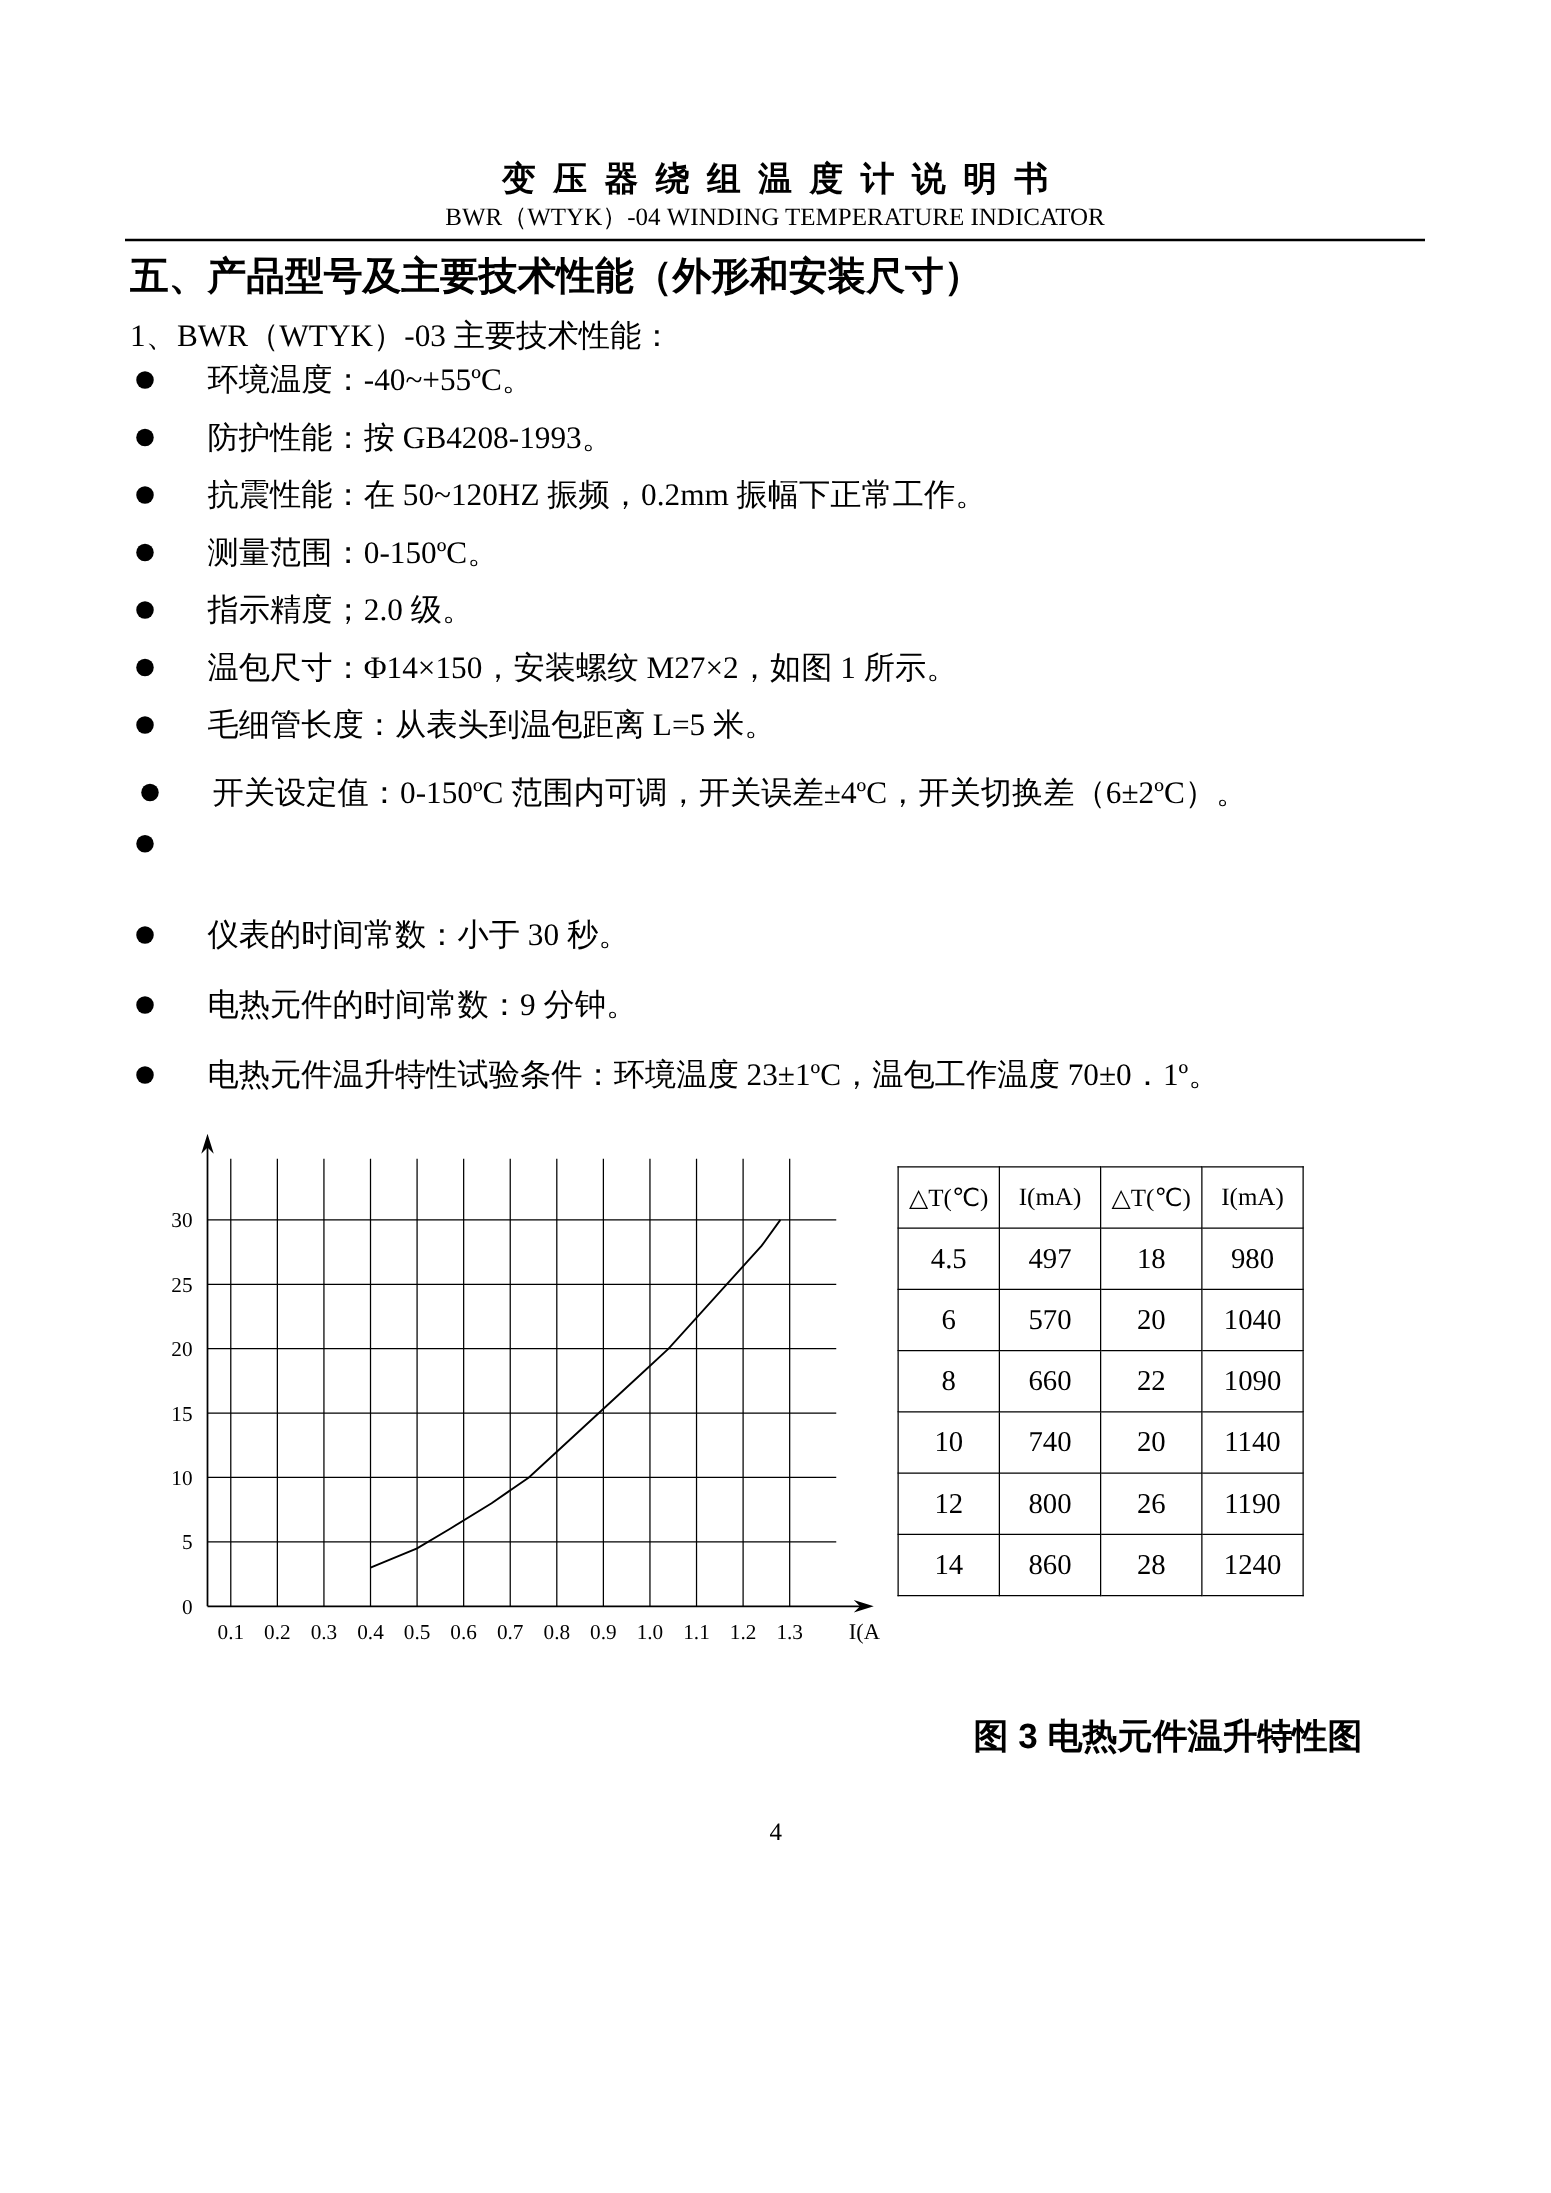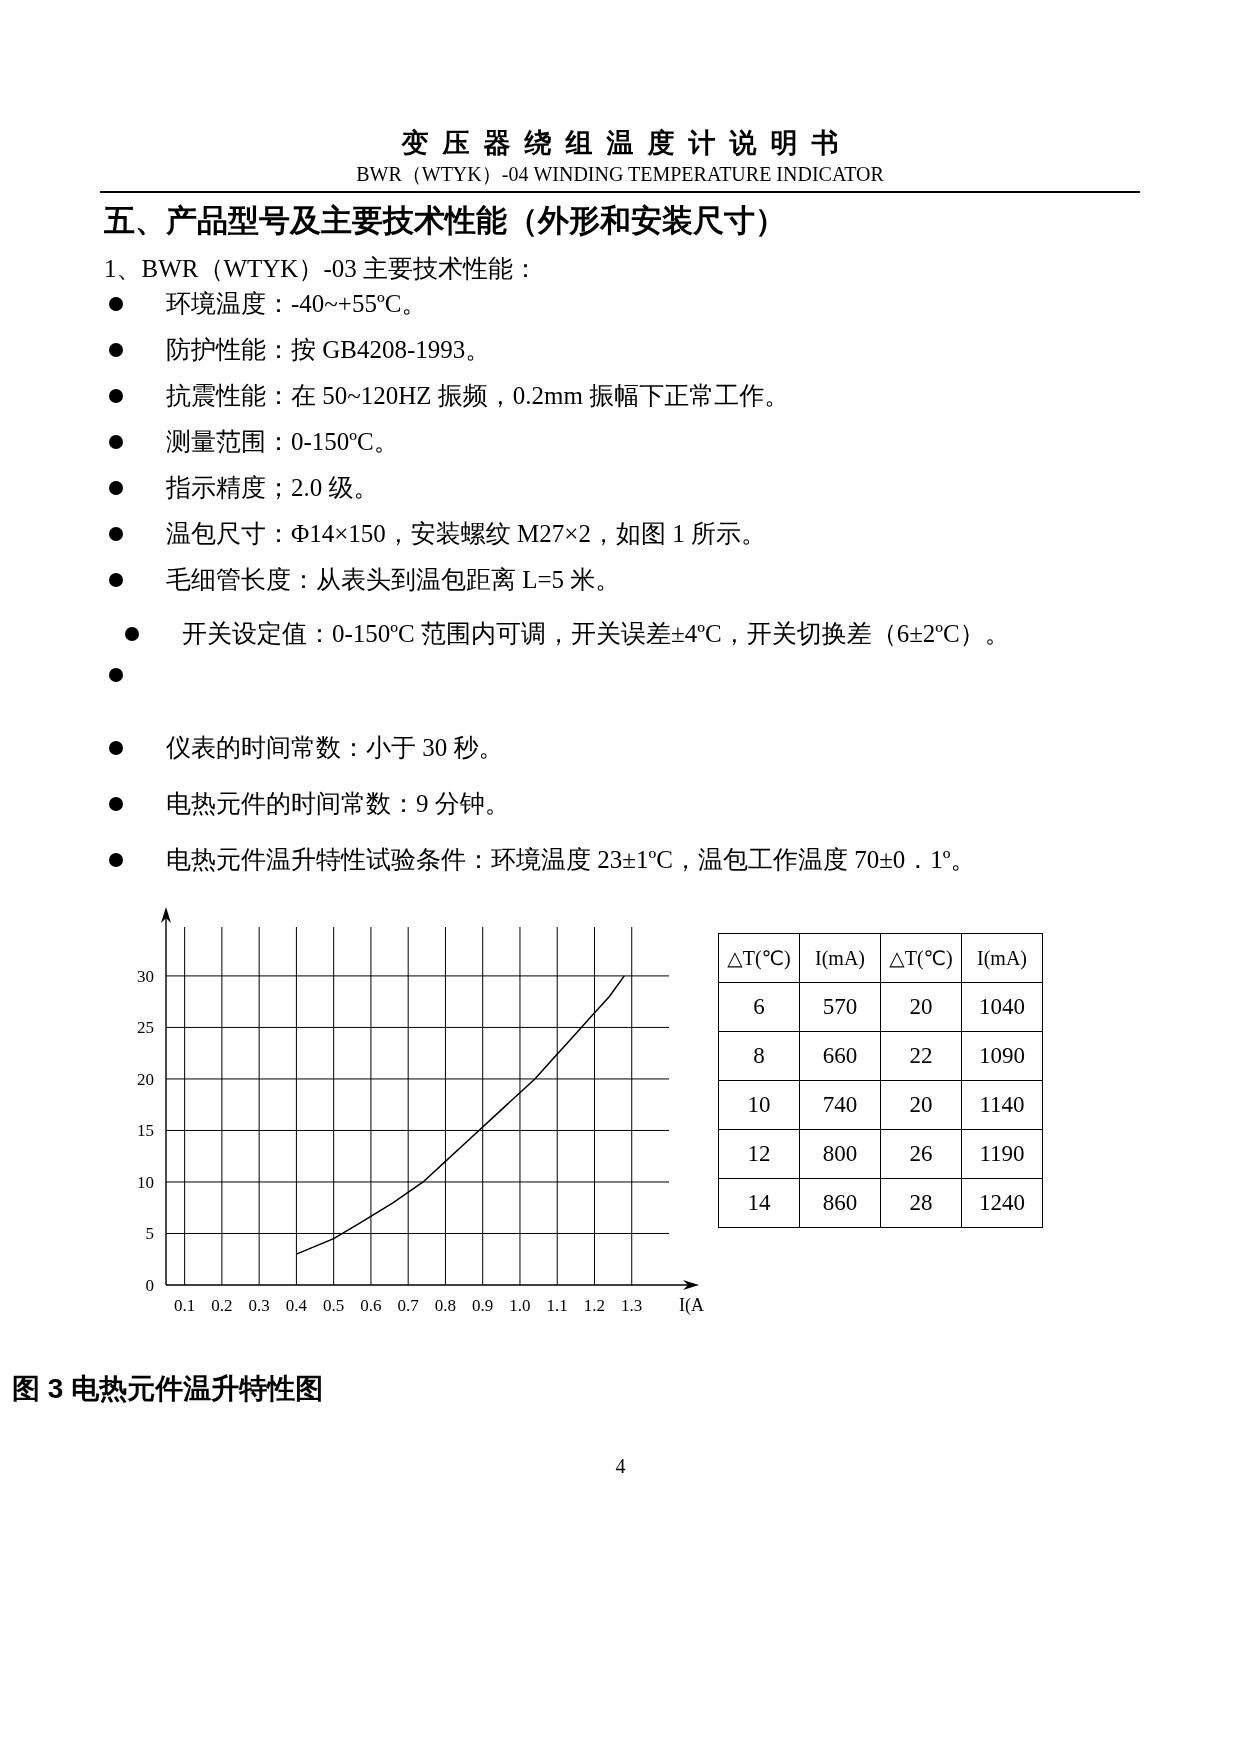--- a/index.html
+++ b/index.html
@@ -79,25 +79,24 @@
     vertical-align:middle;
     font-weight:normal;
     padding:0 4px;
   }
   .dtable th { font-size:20px; letter-spacing:0px; }
   .dtable td { font-size:23px; }
 
   
   .caption {
     position:absolute; left:0; top:1370px; width:1090px;
-    text-align:left;
+    text-align:right;
     font-size:28px;
     font-weight:bold;
     font-family:"Liberation Sans", sans-serif;
-    padding-left:12px;
   }
 
   
   .pageno {
     position:absolute; left:0; top:1455px; width:1241px;
     text-align:center;
     font-size:20px;
   }
 
   .axis-lbl { font-size:18px; font-family:"Liberation Serif", serif; }
@@ -140,21 +139,21 @@
       <span class="txt">指示精度；2.0 级。</span>
     </div>
     <div class="bullet" style="top:230px;position:absolute;left:0;">
       <span class="dot"></span>
       <span class="txt">温包尺寸：Φ14×150，安装螺纹 M27×2，如图 1 所示。</span>
     </div>
     <div class="bullet" style="top:276px;position:absolute;left:0;">
       <span class="dot"></span>
       <span class="txt">毛细管长度：从表头到温包距离 L=5 米。</span>
     </div>
-    <div class="bullet" style="top:330px;position:absolute;left:16px;text-decoration:underline;">
+    <div class="bullet" style="top:330px;position:absolute;left:4px;text-decoration:underline;">
       <span class="dot"></span>
       <span class="txt">开关设定值：0-150ºC 范围内可调，开关误差±4ºC，开关切换差（6±2ºC）。</span>
     </div>
     <div class="bullet" style="top:388px;position:absolute;left:0;">
       <span class="dot"></span>
     </div>
     <div class="bullet" style="top:444px;position:absolute;left:0;">
       <span class="dot"></span>
       <span class="txt">仪表的时间常数：小于 30 秒。</span>
     </div>
@@ -233,20 +232,26 @@
       <thead>
         <tr>
           <th>△T(℃)</th>
           <th>I(mA)</th>
           <th>△T(℃)</th>
           <th>I(mA)</th>
         </tr>
       </thead>
       <tbody>
         <tr>
+          <td>4.5</td>
+          <td>497</td>
+          <td>18</td>
+          <td>980</td>
+        </tr>
+        <tr>
           <td>6</td>
           <td>570</td>
           <td>20</td>
           <td>1040</td>
         </tr>
         <tr>
           <td>8</td>
           <td>660</td>
           <td>22</td>
           <td>1090</td>

